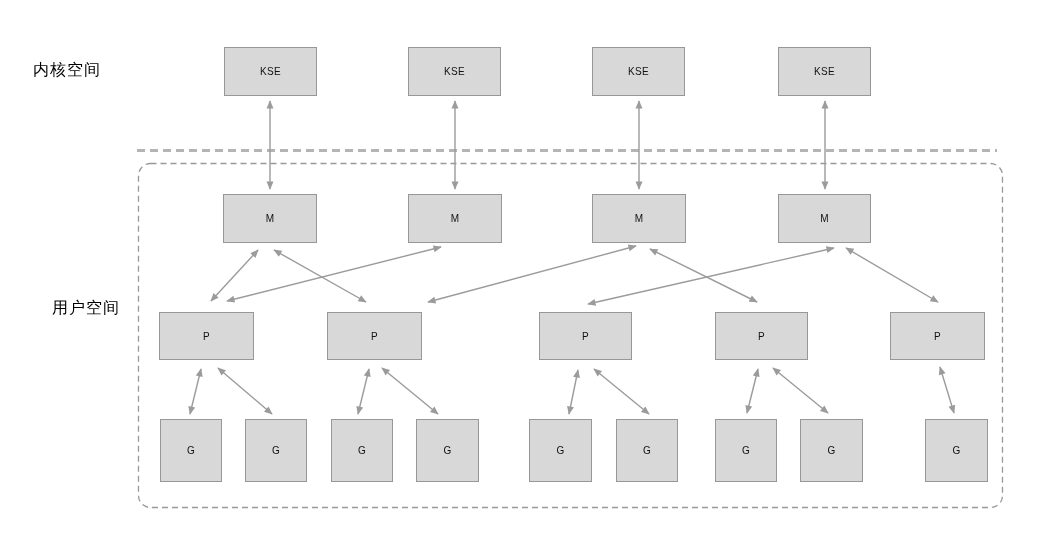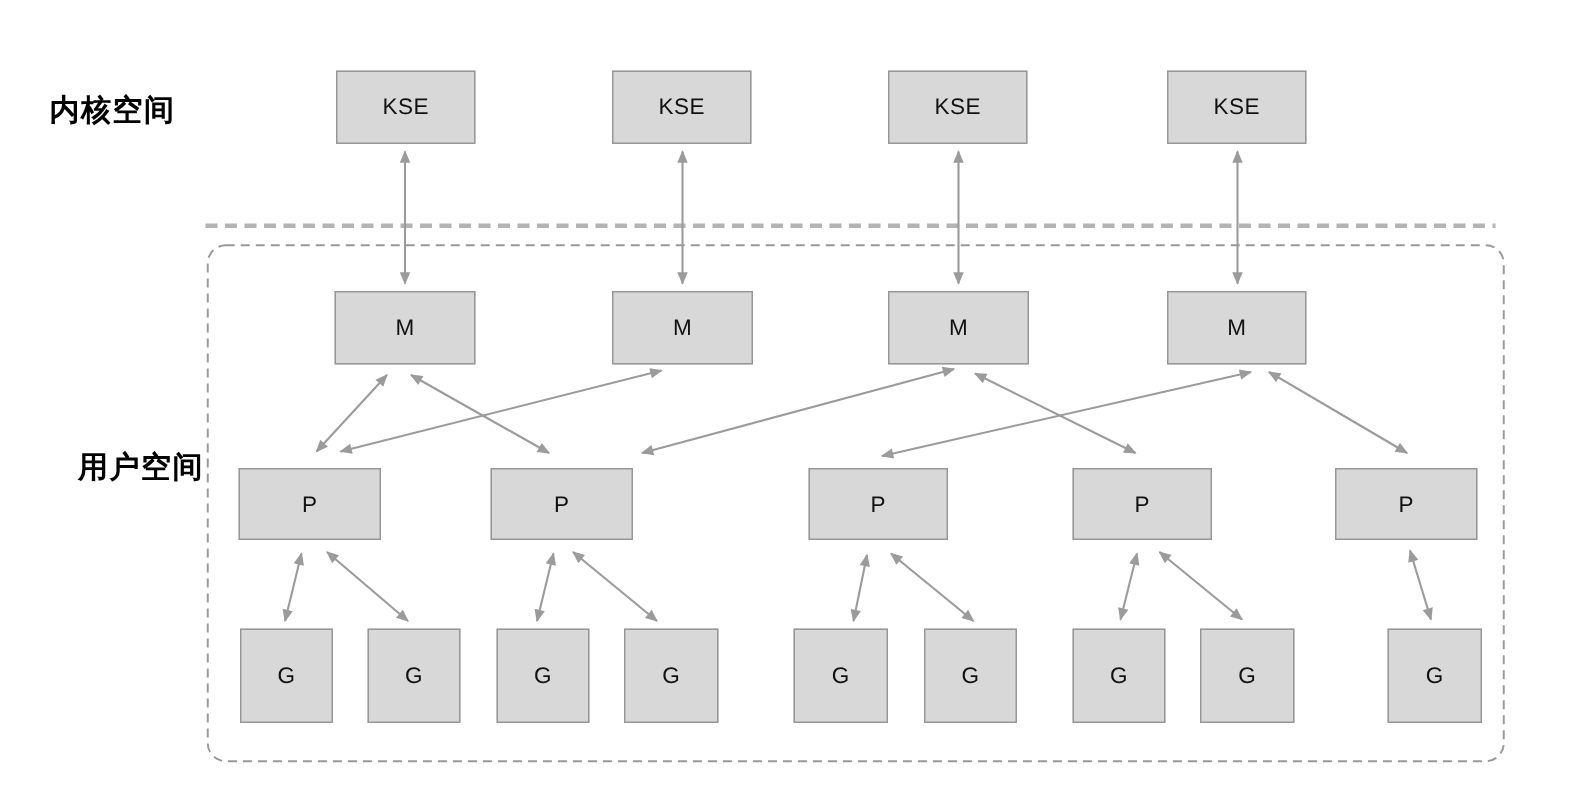--- a/index.html
+++ b/index.html
@@ -6,24 +6,24 @@
   #canvas {
     position:relative; width:1051px; height:537px; overflow:hidden;
     background:#ffffff; font-family:"Liberation Sans", sans-serif;
   }
   #edges-svg { position:absolute; left:0; top:0; z-index:1; }
   #nodes { position:absolute; left:0; top:0; width:100%; height:100%; z-index:2; pointer-events:none; }
   .node {
     position:absolute; box-sizing:border-box;
     background:#d8d8d8; border:1px solid #979797;
     display:flex; align-items:center; justify-content:center;
-    font-size:15px; color:#111111; letter-spacing:0.3px;
+    font-size:10px; color:#111111; letter-spacing:0.3px;
   }
   .space-label {
-    position:absolute; z-index:3; font-weight:bold; font-size:20px;
+    position:absolute; z-index:3; font-weight:normal; font-size:16px;
     color:#000000; letter-spacing:1px; white-space:nowrap;text-align:center;
   }
   #kernel-label { left:33px; top:60px; }
   #user-label   { left:33px; top:298px;margin-left:19px; }
 </style>
 </head>
 <body>
 
 <div id="canvas">
 

